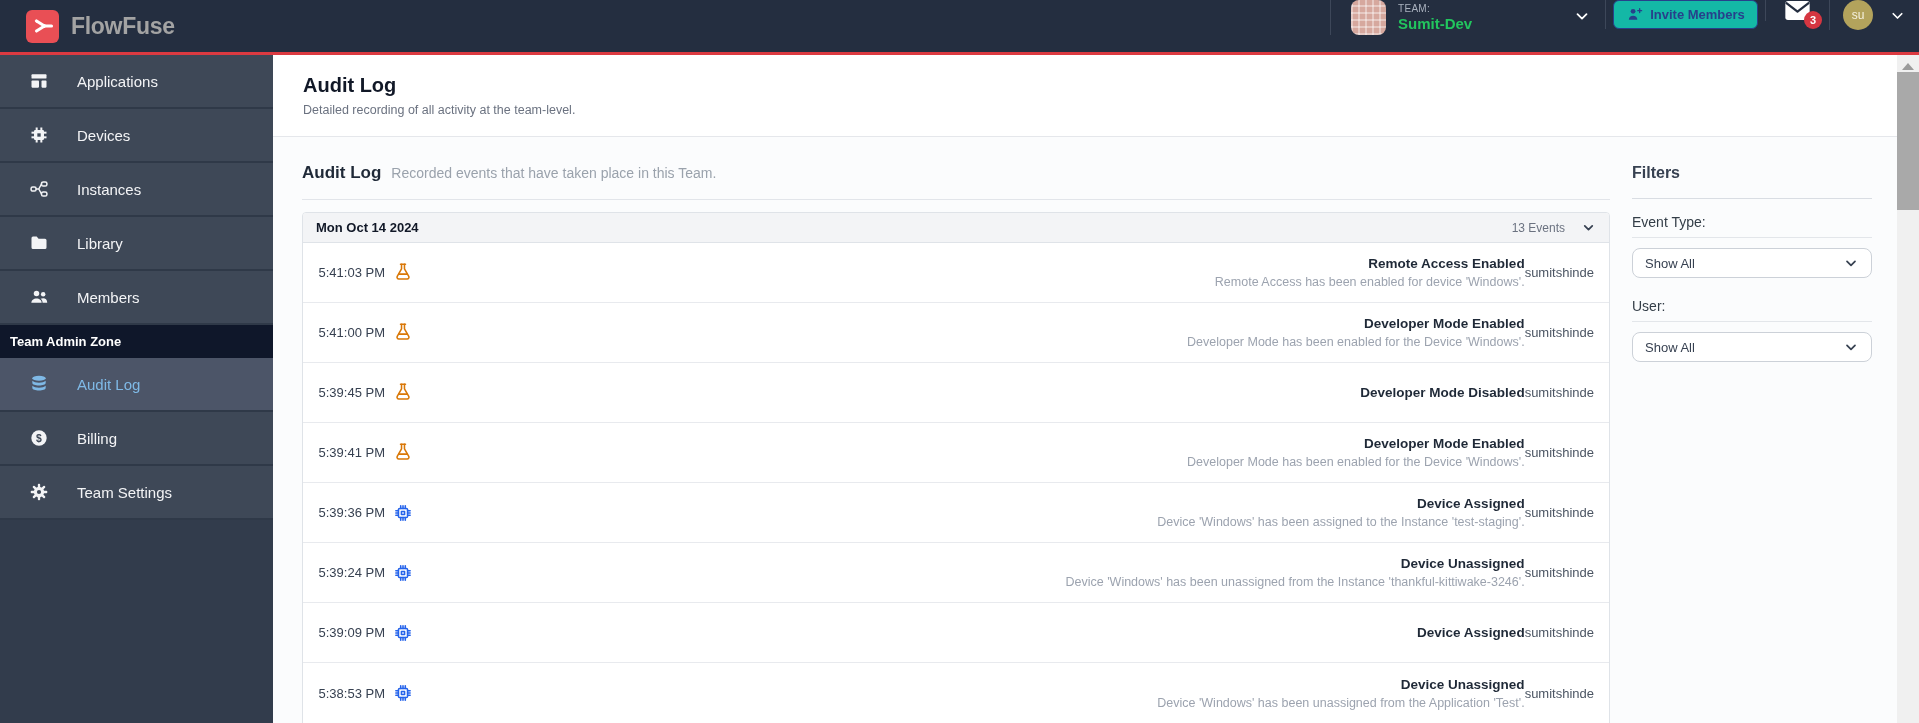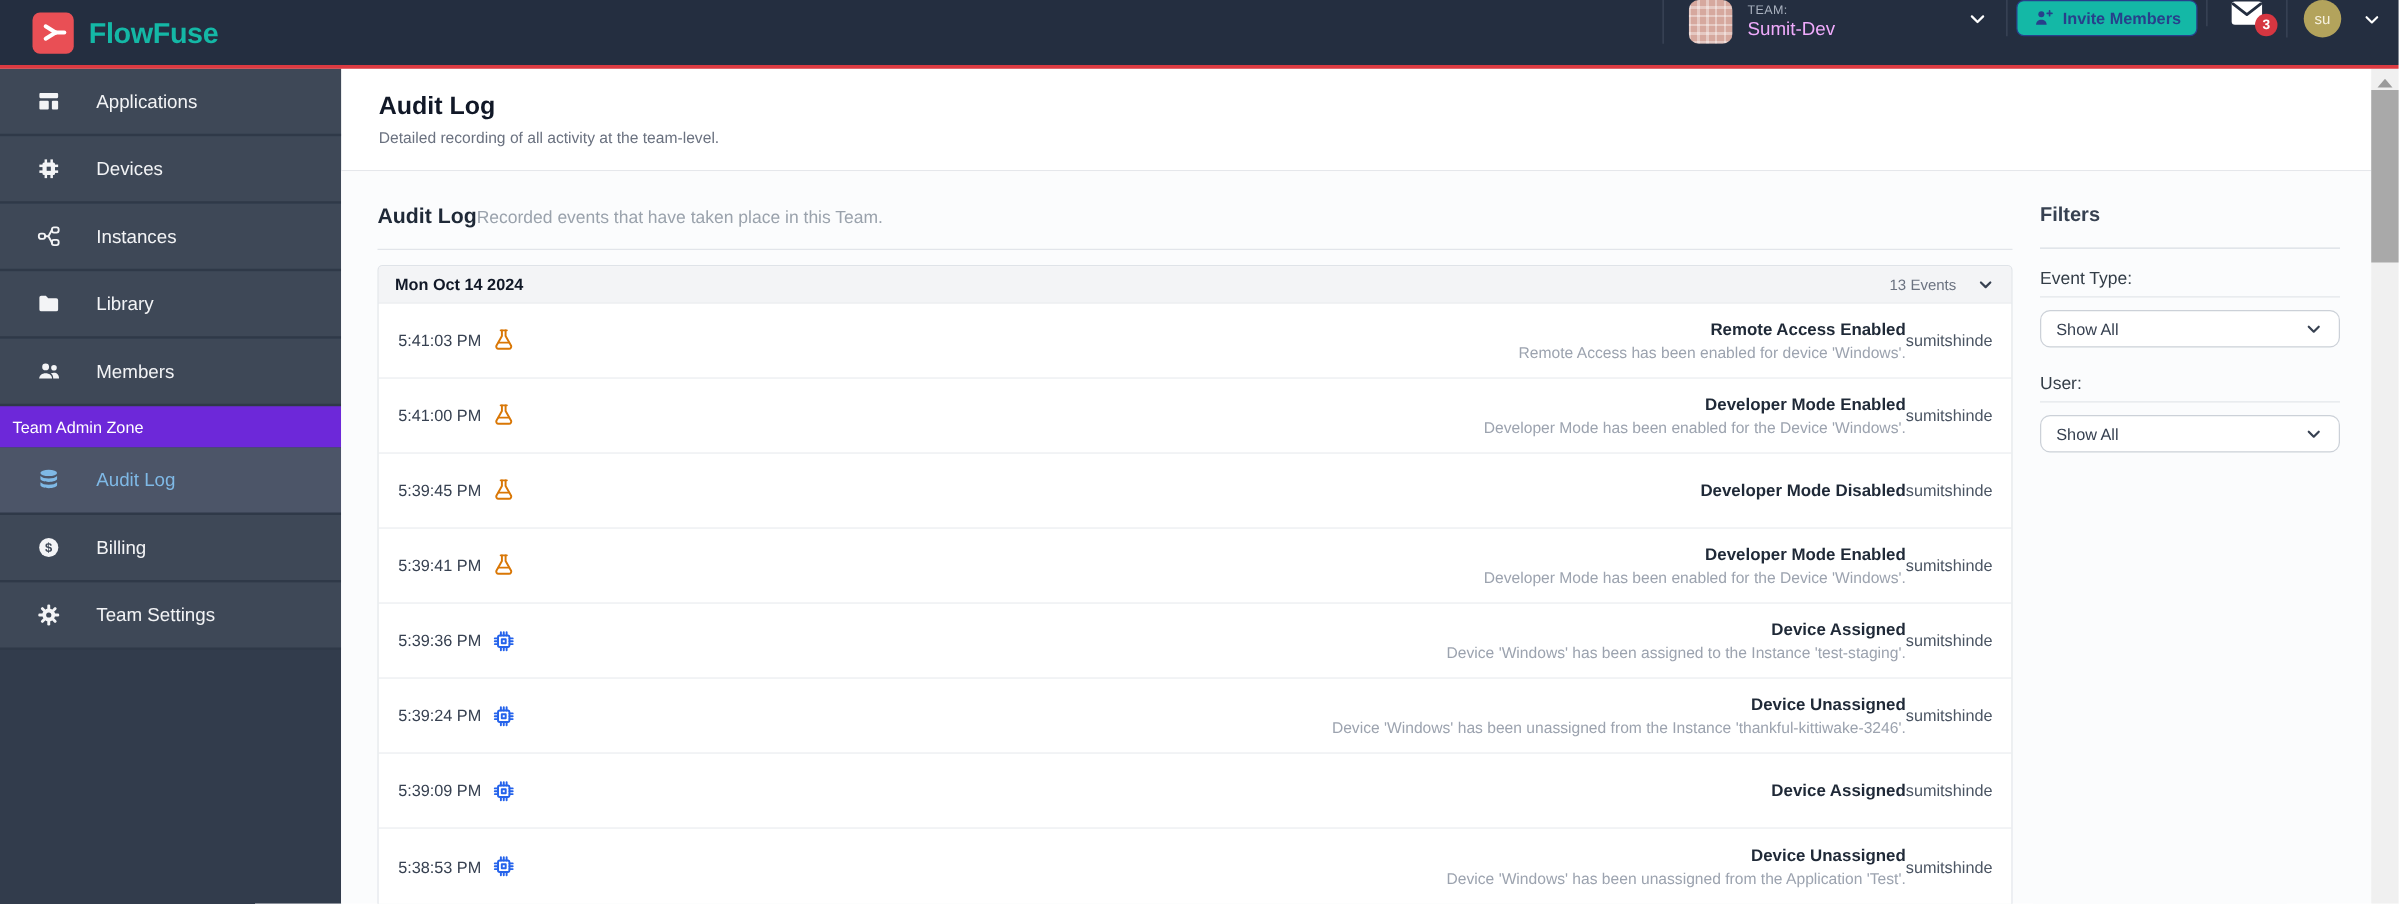--- a/index.html
+++ b/index.html
@@ -3,60 +3,60 @@
 <meta charset="utf-8">
 <style>
   * { margin:0; padding:0; box-sizing:border-box; }
   html,body { width:1919px; height:723px; overflow:hidden; }
   body { font-family:"Liberation Sans", sans-serif; background:#fff; position:relative; }
 
   
   .navbar { position:absolute; top:0; left:0; width:1919px; height:52px; background:#242e40; display:flex; align-items:stretch; z-index:5; }
   .brand { display:flex; align-items:center; gap:12px; padding-left:26px; }
   .logo-sq { width:33px; height:33px; background:#e94f55; border-radius:6px; display:flex; align-items:center; justify-content:center; flex:none; }
-  .brand-name { color:#14b8a6; font-size:23px; font-weight:700; letter-spacing:-0.3px; }
+  .brand-name { color:#a3a3a3; font-size:23px; font-weight:700; letter-spacing:-0.3px; }
   .nav-right { margin-left:auto; display:flex; align-items:flex-start; }
   .nav-sect { display:flex; align-items:center; border-left:1px solid #3d4759; }
   .team-sect { width:275px; padding:0 14px 0 20px; gap:12px; cursor:pointer; }
   .team-avatar { width:35px; height:35px; border-radius:8px; flex:none;
       background-color:#d6a89e;
       background-image:repeating-linear-gradient(0deg, rgba(255,255,255,0.38) 0 2px, transparent 2px 7px),
                        repeating-linear-gradient(90deg, rgba(255,255,255,0.38) 0 2px, transparent 2px 7px); }
   .team-texts { display:flex; flex-direction:column; line-height:1.15; }
   .team-label { font-size:10px; color:#aab2bf; letter-spacing:0.3px; }
-  .team-name { font-size:15px; color:#f0abfc; }
+  .team-name { font-size:15px; color:#22c55e;font-weight:bold; }
   .team-chevron { margin-left:auto; }
   .invite-sect { width:160px; justify-content:center; }
   .invite-btn { background:#14b8a6; border:1px solid #27408b; border-radius:6px; height:29px; padding:0 12px; display:flex; align-items:center; gap:7px; color:#27408b; font-size:13px; font-weight:700; cursor:pointer; }
   .mail-sect { width:64px; justify-content:center; cursor:pointer; }
   .mail-wrap { position:relative; }
   .mail-badge { position:absolute; right:-11px; bottom:-8px; background:#d63641; color:#fff; font-size:11px; font-weight:700; width:18px; height:18px; border-radius:50%; display:flex; align-items:center; justify-content:center; }
   .user-sect { width:90px; justify-content:center; gap:16px; cursor:pointer; }
   .user-avatar { width:30px; height:30px; border-radius:50%; background:#b3a35c; color:#f6f1df; font-size:12px; display:flex; align-items:center; justify-content:center; }
 
   .redline { position:absolute; top:52px; left:0; width:1919px; height:3px; background:#dc3a41; z-index:6; }
 
   
   .sidebar { position:absolute; top:55px; left:0; width:273px; bottom:0; background:#323c4c; }
   .side-item { height:54px; display:flex; align-items:center; padding-left:28px; gap:28px; background:#3e4857; border-bottom:2px solid #2f3948; color:#f3f4f6; font-size:15px; cursor:pointer; }
   .side-item .s-ic { width:21px; display:flex; justify-content:center; flex:none; }
-  .admin-band { height:33px; background:#6d28d9; color:#ffffff; font-size:13px; font-weight:400; display:flex; align-items:center; padding-left:10px; }
+  .admin-band { height:33px; background:#0f172a; color:#ffffff; font-size:13px; font-weight:700; display:flex; align-items:center; padding-left:10px; }
   .side-item.selected { background:#4c5568; color:#7fb9e6; }
 
   
   .main { position:absolute; top:55px; left:273px; width:1624px; bottom:0; background:#fff; }
   .page-header { height:82px; border-bottom:1px solid #e5e7eb; padding:19px 0 0 30px; }
   .page-title { font-size:20px; font-weight:700; color:#111827; }
   .page-sub { margin-top:6px; font-size:12.5px; color:#6b7280; }
   .content { position:absolute; top:82px; left:0; right:0; bottom:0; background:#fbfcfd; }
 
   .audit-col { position:absolute; left:29px; top:0; width:1308px; }
   .sect-head { padding-top:26px; display:flex; align-items:baseline; }
   .sect-title { font-size:17px; font-weight:700; color:#1f2937; }
-  .sect-desc { font-size:14px; color:#9aa2ac; }
+  .sect-desc { font-size:14px; color:#9aa2ac; margin-left:10px; }
   .sect-divider { margin-top:16px; border-bottom:1px solid #e2e5ea; }
 
   .log-table { margin-top:12px; background:#fff; border:1px solid #dfe3e8; border-radius:4px 4px 0 0;text-align:right; }
   .date-head { height:30px; background:#f3f4f6; border-bottom:1px solid #dfe3e8; display:flex; align-items:center; padding:0 13px; border-radius:3px 3px 0 0; }
   .date-title { font-size:13px; font-weight:700; color:#111827; }
   .date-right { margin-left:auto; display:flex; align-items:center; gap:16px; }
   .events-count { font-size:12px; color:#6b7280; }
   .date-chevron { display:flex; cursor:pointer; }
 
   .row { height:60px; display:flex; align-items:center; padding:0 15px 0 10px; border-bottom:1px solid #e8eaee; background:#fff; }

